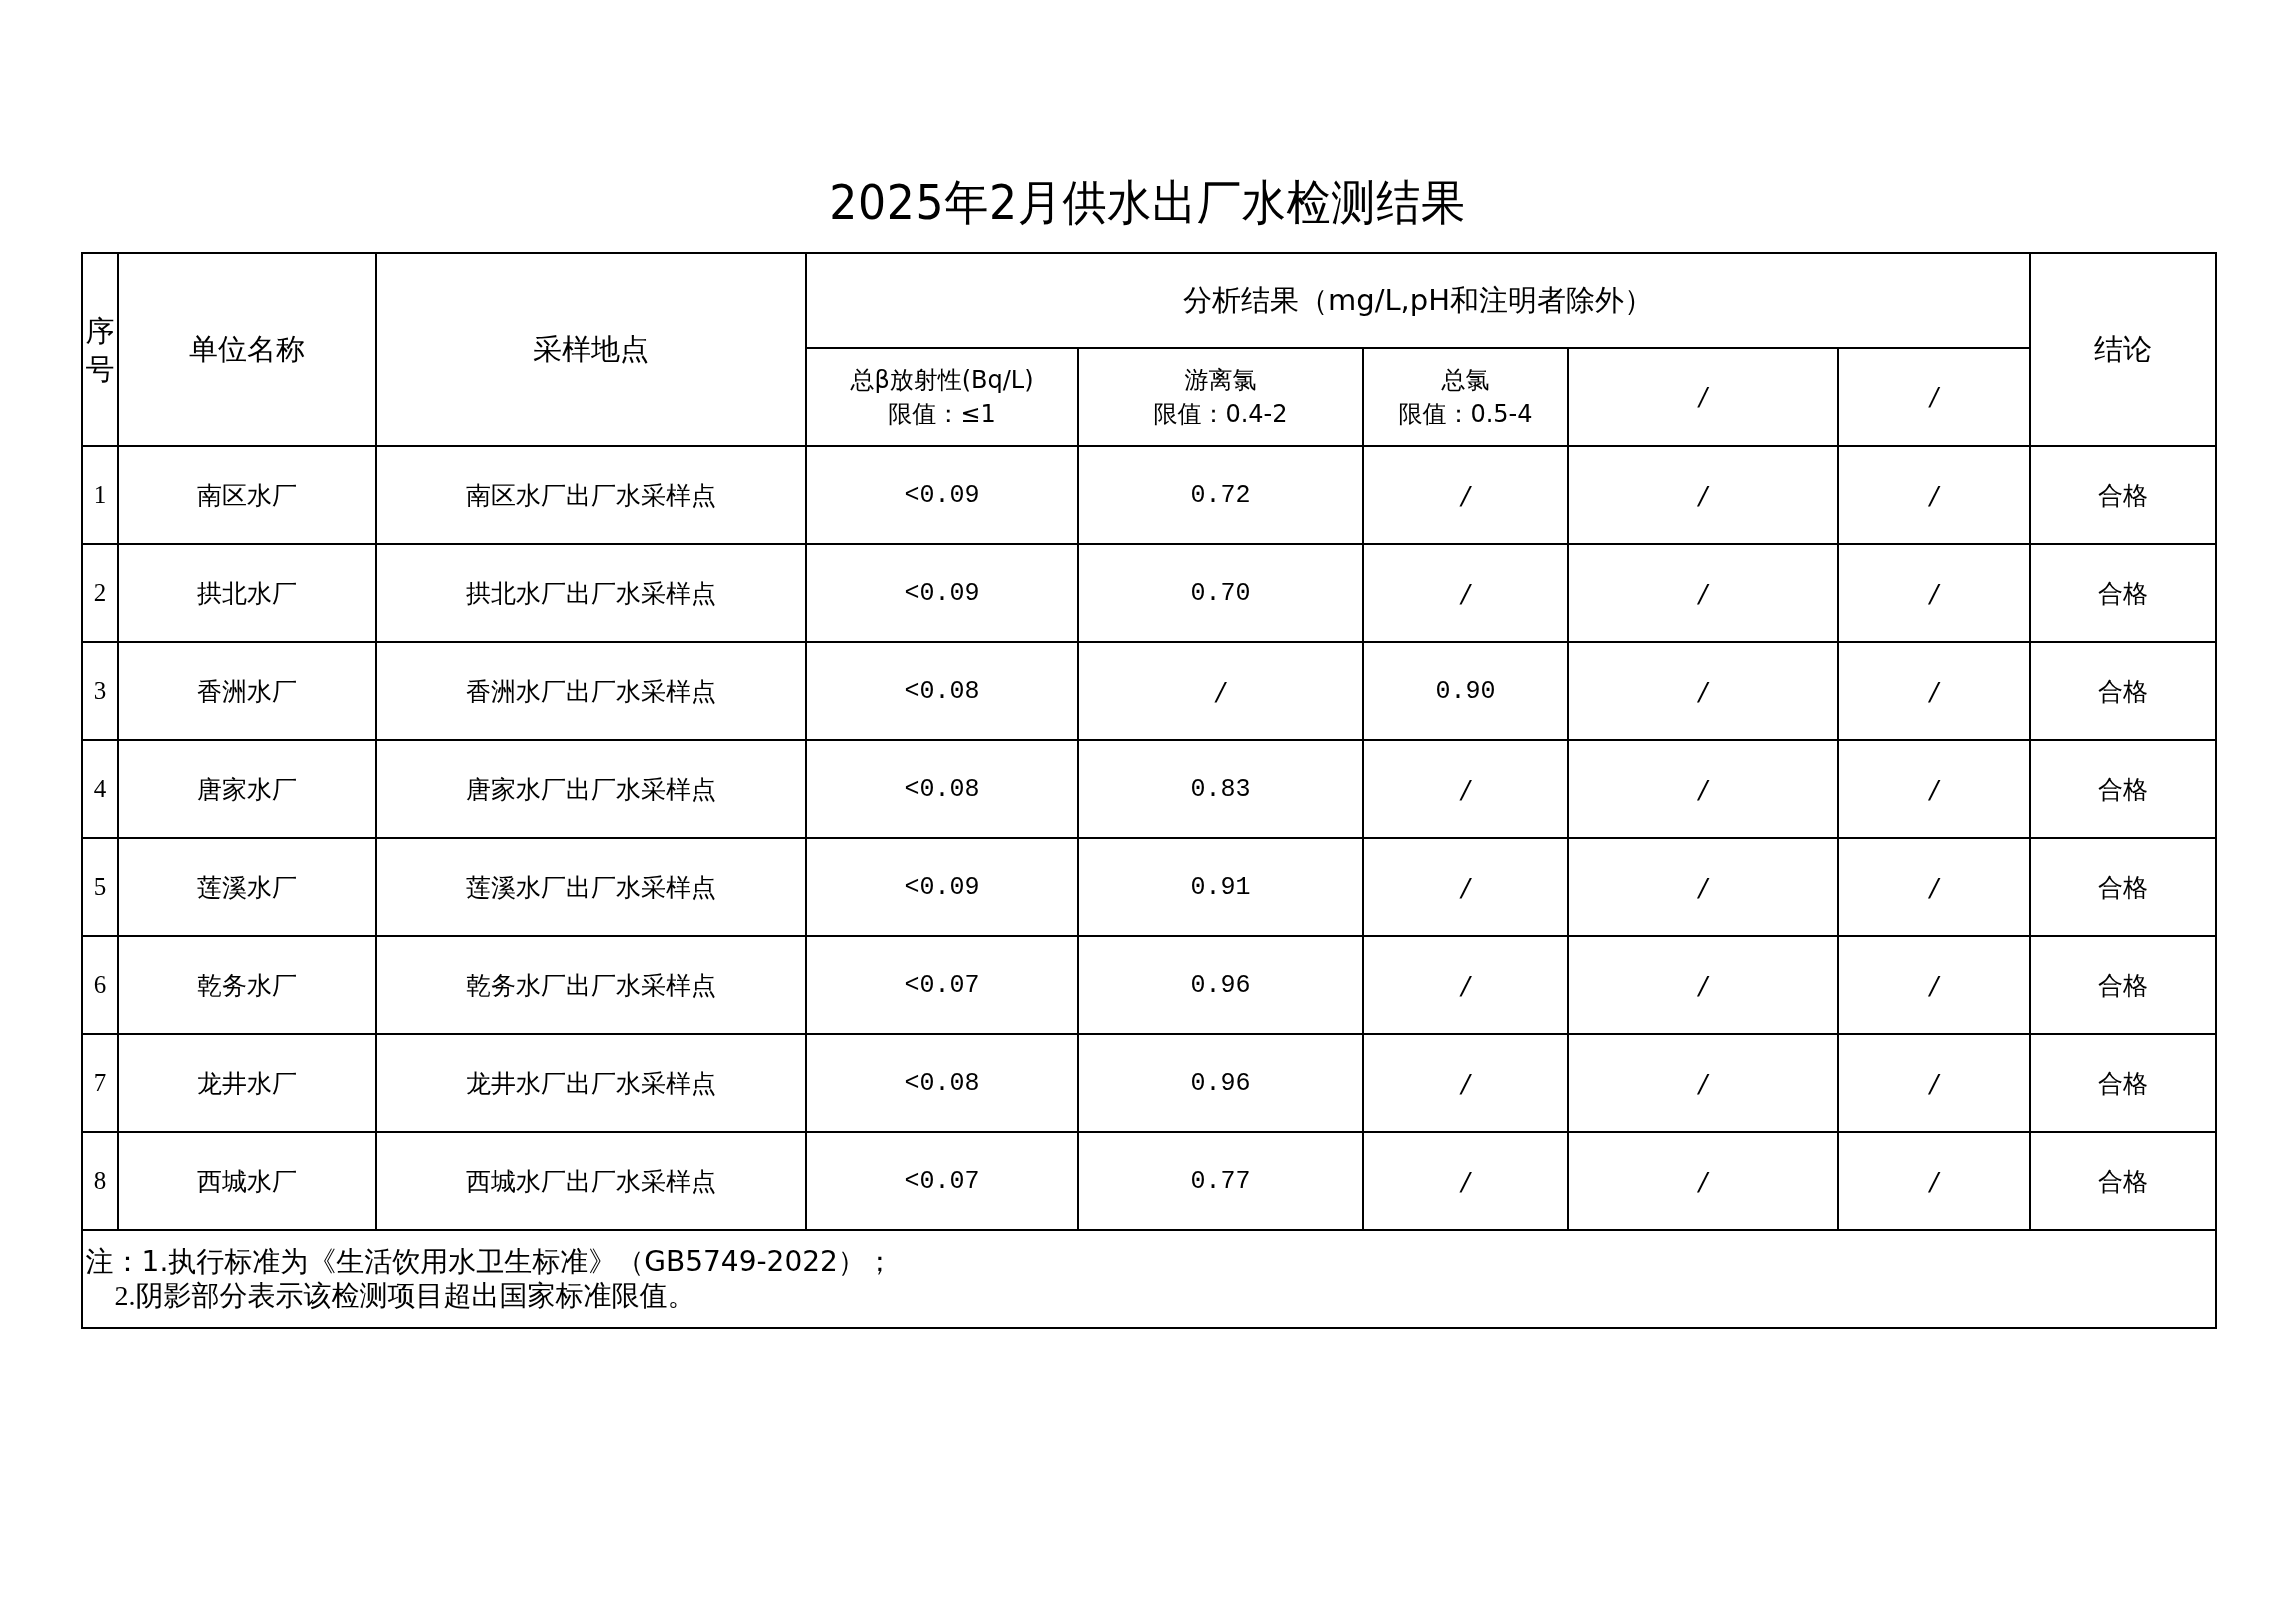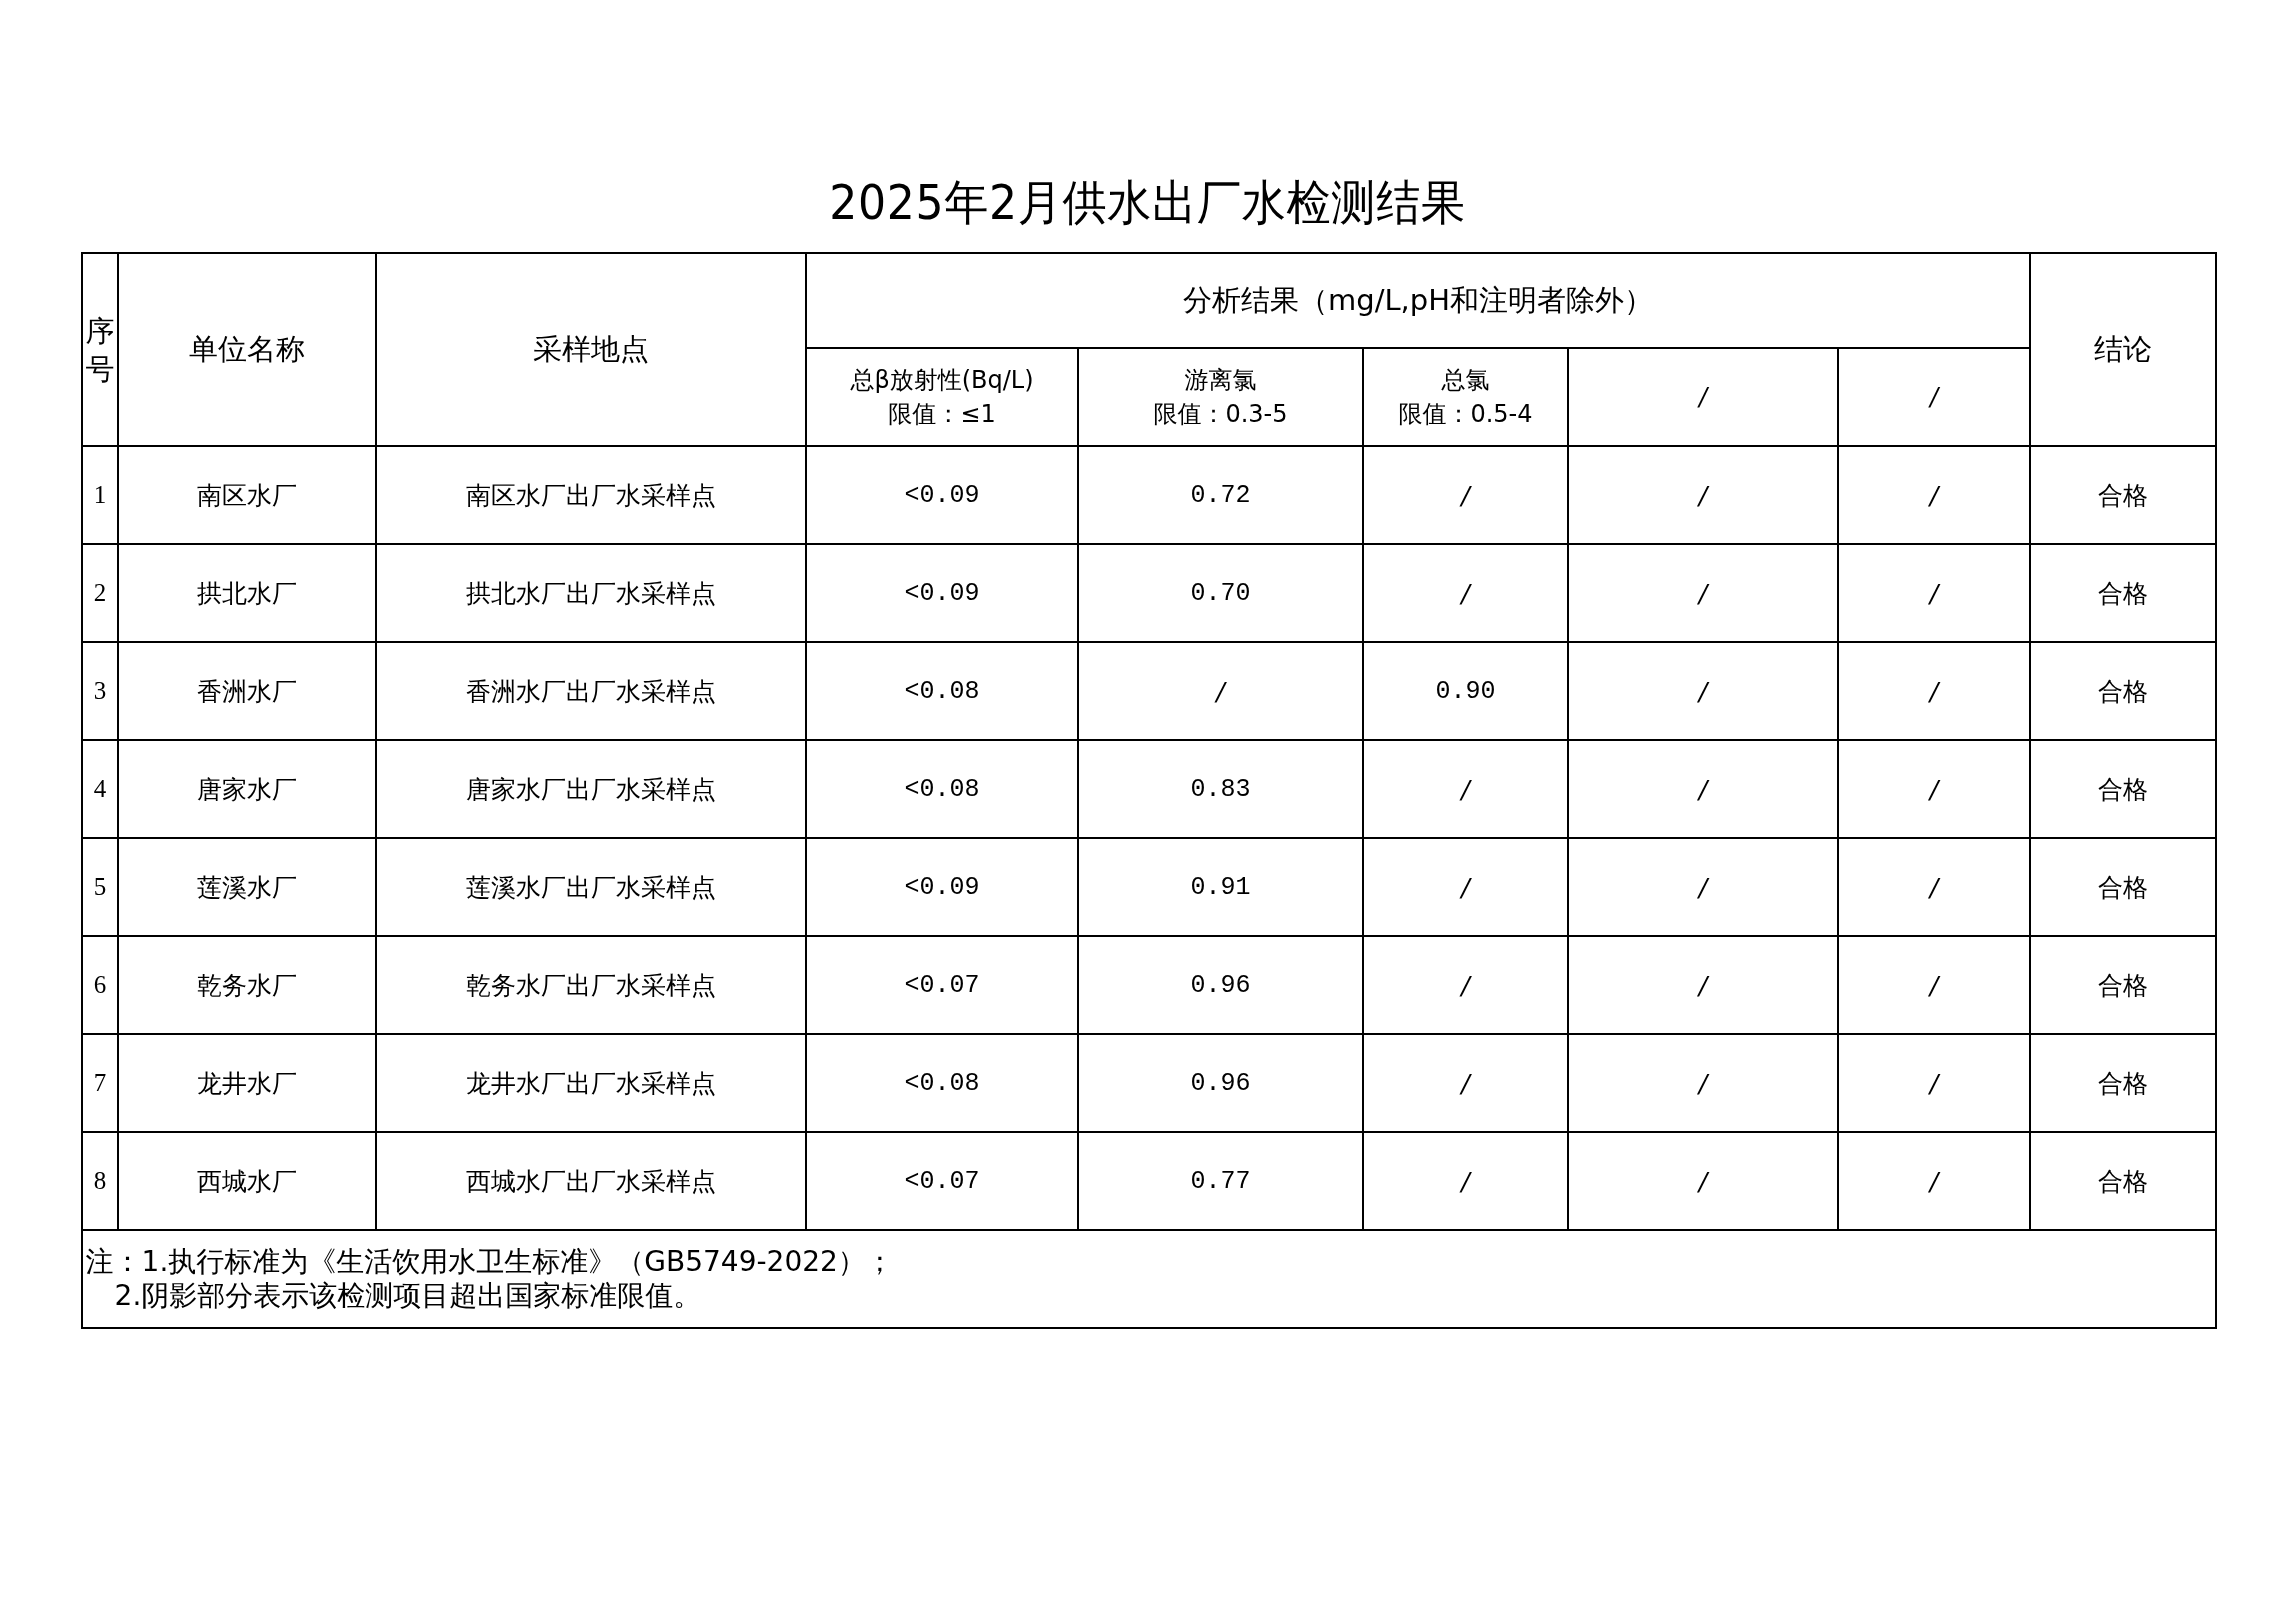--- a/index.html
+++ b/index.html
@@ -58,21 +58,21 @@
   .cell-conclusion { font-family: Liberation Sans, sans-serif; font-size: 29px; }
   .notes-cell {
     text-align: left !important;
     height: 96px;
     font-family: "DejaVu Sans", "Liberation Sans", sans-serif;
     font-size: 28px;
     line-height: 34px;
     padding-left: 2.6px !important;
   }
   .notes-cell .note-line { display: block; white-space: nowrap; }
-  .notes-cell .note-line.indent { padding-left: 29px; }
+  .notes-cell .note-line.indent { padding-left: 29px; font-family: Liberation Serif, serif; }
   .sub-line { display: block; }
 </style>
 </head>
 <body>
 
 <div class="page-title">2025年2月供水出厂水检测结果</div>
 
 <table class="results-table">
   <colgroup>
     <col style="width:36px">
@@ -95,21 +95,21 @@
       <th colspan="5">分析结果（mg/L,pH和注明者除外）</th>
       <th rowspan="2">结论</th>
     </tr>
     <tr class="hdr-sub">
       <th class="hdr-sub">
         <span class="sub-line">总β放射性(Bq/L)</span>
         <span class="sub-line">限值：≤1</span>
       </th>
       <th class="hdr-sub">
         <span class="sub-line">游离氯</span>
-        <span class="sub-line">限值：0.3-5</span>
+        <span class="sub-line">限值：0.4-2</span>
       </th>
       <th class="hdr-sub">
         <span class="sub-line">总氯</span>
         <span class="sub-line">限值：0.5-4</span>
       </th>
       <th class="hdr-sub cell-slash">/</th>
       <th class="hdr-sub cell-slash">/</th>
     </tr>
   </thead>
   <tbody>

